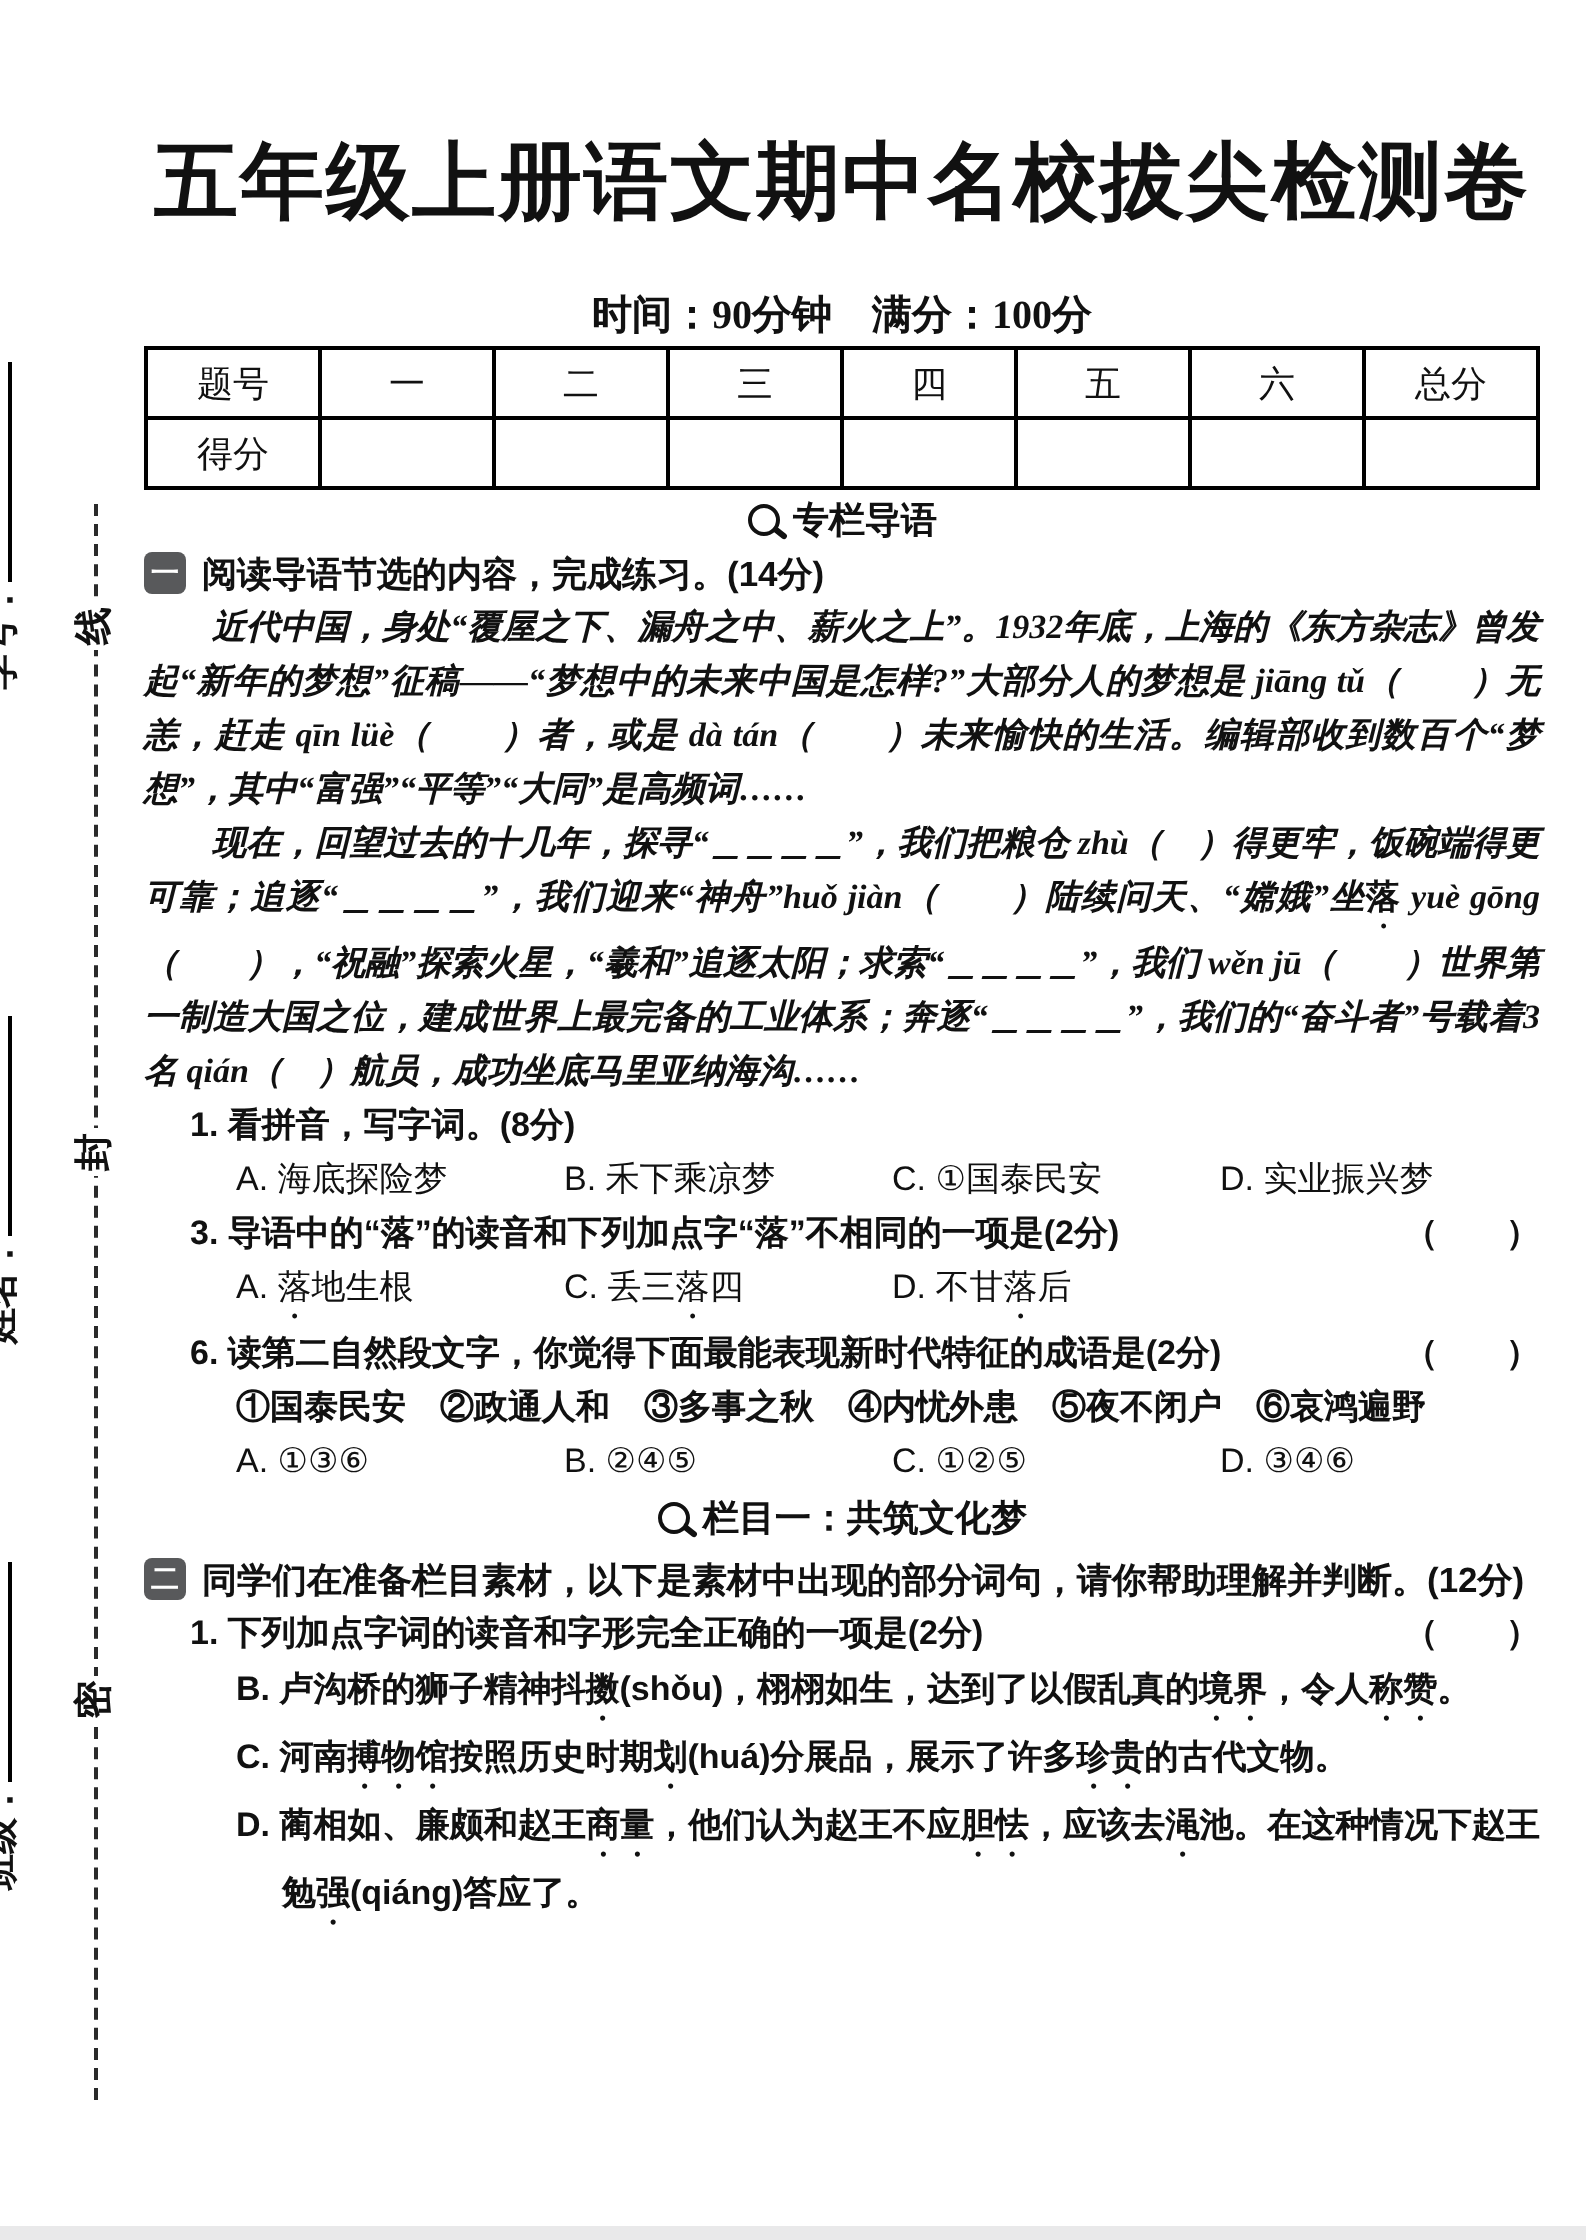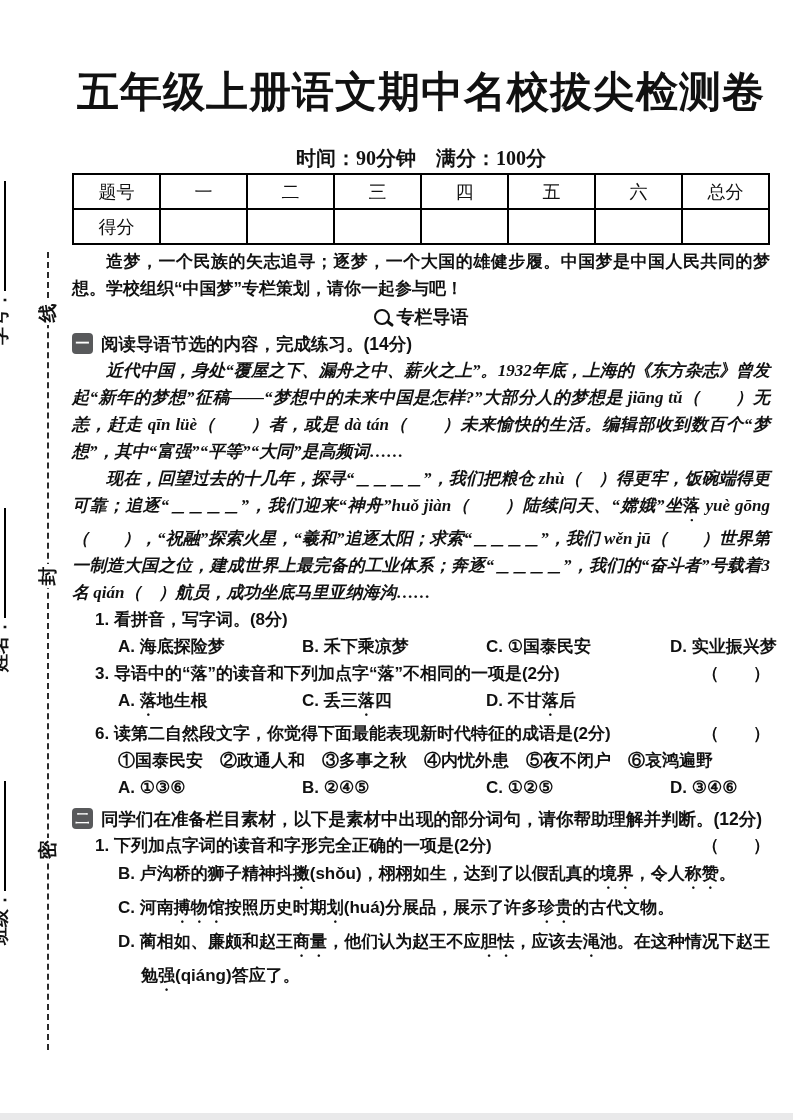--- a/index.html
+++ b/index.html
@@ -37,21 +37,21 @@
               right:-6px;bottom:-2px;transform:rotate(38deg);border-radius:2px;}
 
   .sec-head{display:flex;align-items:center;gap:8px;height:27px;font-weight:700;font-size:17.5px;}
   .badge{flex:0 0 auto;width:21px;height:21px;border-radius:4px;background:#58595b;color:#fff;
          font-size:14px;line-height:21px;text-align:center;font-weight:700;}
 
   .passage{margin:0;font-family:"Liberation Serif",serif;font-style:italic;font-weight:600;
            line-height:27px;text-indent:2em;text-align:justify;}
   .qline{line-height:27px;padding-left:23px;font-weight:600;}
   .bracket{float:right;font-weight:600;}
-  .opt4{display:flex;line-height:27px;padding-left:46px;font-weight:700;gap:20px;}
+  .opt4{display:flex;line-height:27px;padding-left:46px;font-weight:400;}
   .opt4 span{width:164px;flex:0 0 auto;}
   .opt4 span:last-child{width:auto;}
   .idioms{line-height:27px;padding-left:46px;font-weight:600;}
   .optline{line-height:29px;padding-left:69px;text-indent:-23px;font-weight:600;text-align:justify;}
 
   .dot{font-style:normal;
        -webkit-text-emphasis:filled dot;-webkit-text-emphasis-position:under right;
        text-emphasis:filled dot;text-emphasis-position:under right;}
 
   .bottom-strip{position:absolute;left:0;bottom:0;width:793px;height:7px;background:#e9e9ea;}
@@ -100,21 +100,20 @@
         <td></td>
         <td></td>
         <td></td>
         <td></td>
         <td></td>
         <td></td>
       </tr>
     </tbody>
       </table>
 
-    <p class="intro">造梦，一个民族的矢志追寻；逐梦，一个大国的雄健步履。中国梦是中国人民共同的梦想。学校组织“中国梦”专栏策划，请你一起参与吧！</p>
 
     <div class="banner">
       <span class="mag"></span>
       <span>专栏导语</span>
     </div>
 
     <div class="sec-head">
       <span class="badge">一</span>
       <span>阅读导语节选的内容，完成练习。(14分)</span>
     </div>
@@ -146,20 +145,24 @@
       <span>6. 读第二自然段文字，你觉得下面最能表现新时代特征的成语是(2分)</span>
     </div>
     <div class="idioms">①国泰民安　②政通人和　③多事之秋　④内忧外患　⑤夜不闭户　⑥哀鸿遍野</div>
     <div class="opt4">
       <span>A. ①③⑥</span>
       <span>B. ②④⑤</span>
       <span>C. ①②⑤</span>
       <span>D. ③④⑥</span>
     </div>
 
+    <div class="banner">
+      <span class="mag"></span>
+      <span>栏目一：共筑文化梦</span>
+    </div>
 
     <div class="sec-head" style="margin-top:4px">
       <span class="badge">二</span>
       <span>同学们在准备栏目素材，以下是素材中出现的部分词句，请你帮助理解并判断。(12分)</span>
     </div>
 
     <div class="qline">
       <span class="bracket">（　　）</span>
       <span>1. 下列加点字词的读音和字形完全正确的一项是(2分)</span>
     </div>

